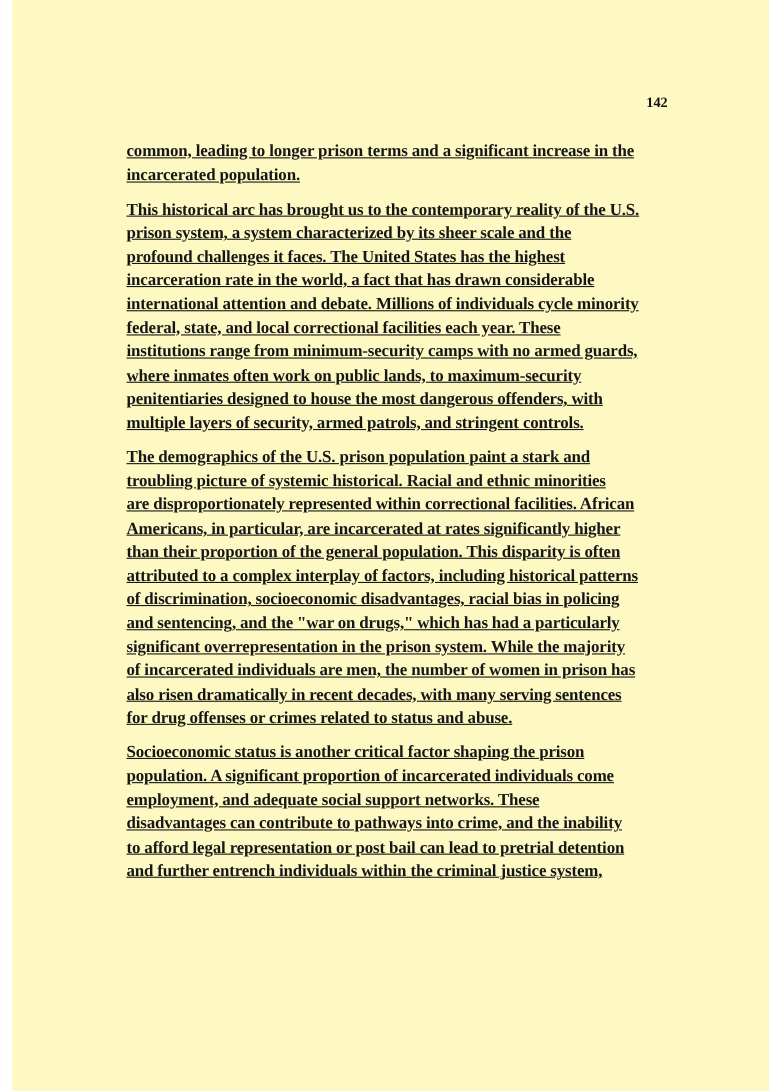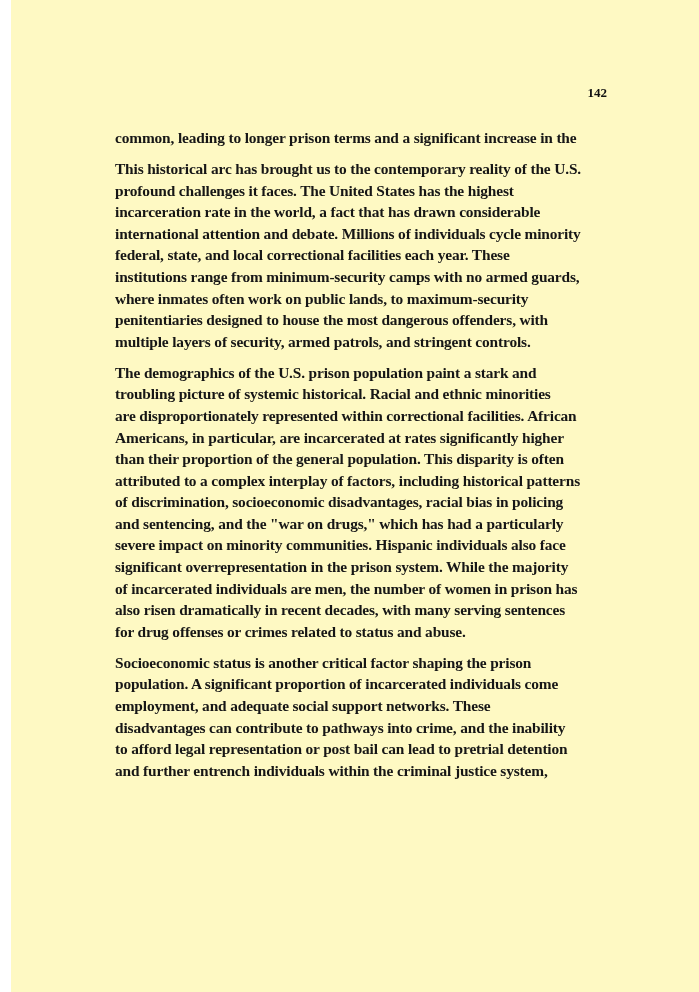--- a/index.html
+++ b/index.html
@@ -39,59 +39,61 @@
       width: 500px;
       font-family: "Liberation Serif", "DejaVu Serif", serif;
       font-size: 15.4px;
       line-height: 21.6px;
       font-weight: bold;
       color: #161616;
       letter-spacing: -0.15px;
     }
     .paragraph {
       margin: 0 0 9.4px 0;
+      text-decoration: underline;
     }
     .line {
       display: block;
       white-space: nowrap;
     }
   </style>
 </head>
 <body>
 
 <div class="page">
   <div class="page-number">142</div>
 
   <div class="body-text">
     <p class="paragraph">
       <span class="line">common, leading to longer prison terms and a significant increase in the</span>
+      <span class="line">incarcerated population.</span>
     </p>
 
     <p class="paragraph">
       <span class="line">This historical arc has brought us to the contemporary reality of the U.S.</span>
+      <span class="line">prison system, a system characterized by its sheer scale and the</span>
       <span class="line">profound challenges it faces. The United States has the highest</span>
       <span class="line">incarceration rate in the world, a fact that has drawn considerable</span>
       <span class="line">international attention and debate. Millions of individuals cycle minority</span>
       <span class="line">federal, state, and local correctional facilities each year. These</span>
       <span class="line">institutions range from minimum-security camps with no armed guards,</span>
       <span class="line">where inmates often work on public lands, to maximum-security</span>
       <span class="line">penitentiaries designed to house the most dangerous offenders, with</span>
       <span class="line">multiple layers of security, armed patrols, and stringent controls.</span>
     </p>
 
     <p class="paragraph">
       <span class="line">The demographics of the U.S. prison population paint a stark and</span>
       <span class="line">troubling picture of systemic historical. Racial and ethnic minorities</span>
       <span class="line">are disproportionately represented within correctional facilities. African</span>
       <span class="line">Americans, in particular, are incarcerated at rates significantly higher</span>
       <span class="line">than their proportion of the general population. This disparity is often</span>
       <span class="line">attributed to a complex interplay of factors, including historical patterns</span>
       <span class="line">of discrimination, socioeconomic disadvantages, racial bias in policing</span>
       <span class="line">and sentencing, and the "war on drugs," which has had a particularly</span>
-      <span class="line">severe impact on minority communities. Hispanic individuals also face</span>
       <span class="line">significant overrepresentation in the prison system. While the majority</span>
       <span class="line">of incarcerated individuals are men, the number of women in prison has</span>
       <span class="line">also risen dramatically in recent decades, with many serving sentences</span>
       <span class="line">for drug offenses or crimes related to status and abuse.</span>
     </p>
 
     <p class="paragraph">
       <span class="line">Socioeconomic status is another critical factor shaping the prison</span>
       <span class="line">population. A significant proportion of incarcerated individuals come</span>
       <span class="line">employment, and adequate social support networks. These</span>

